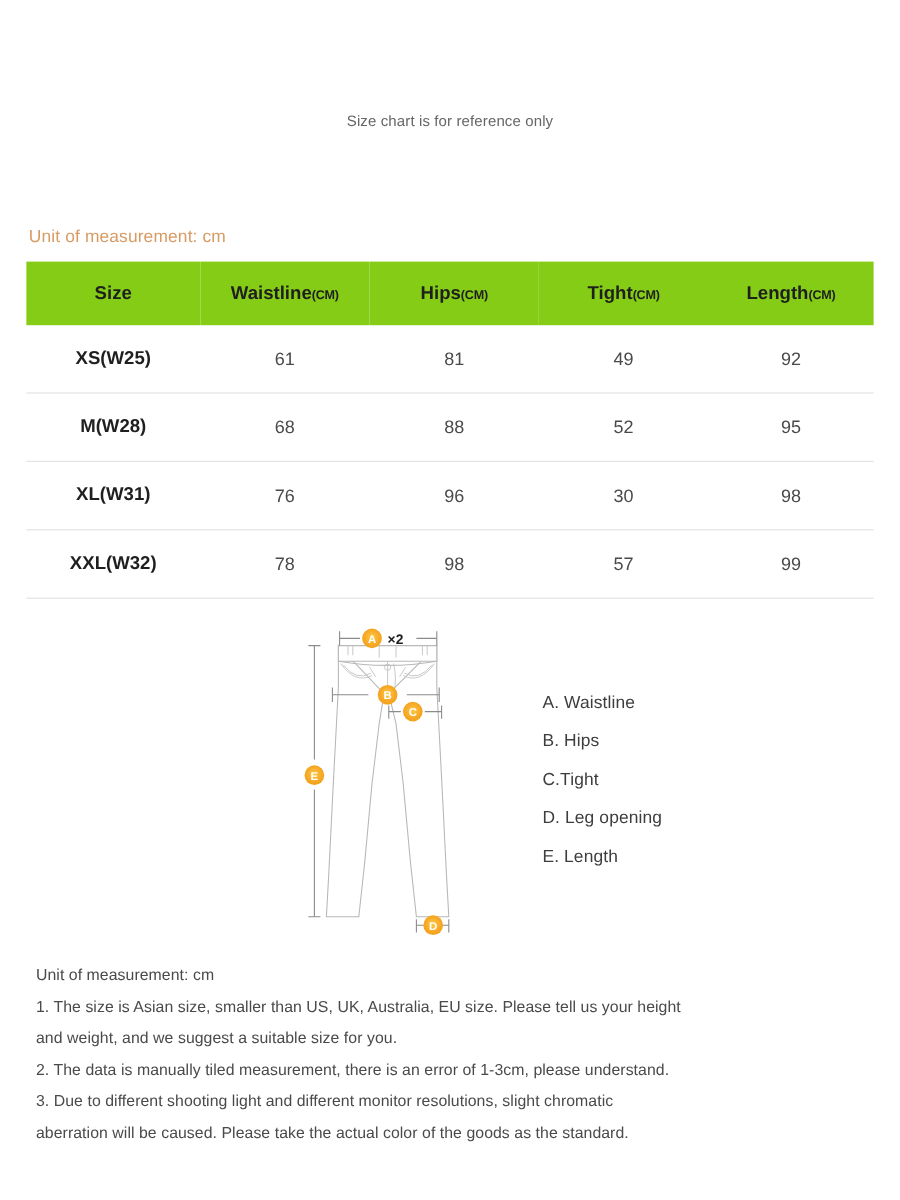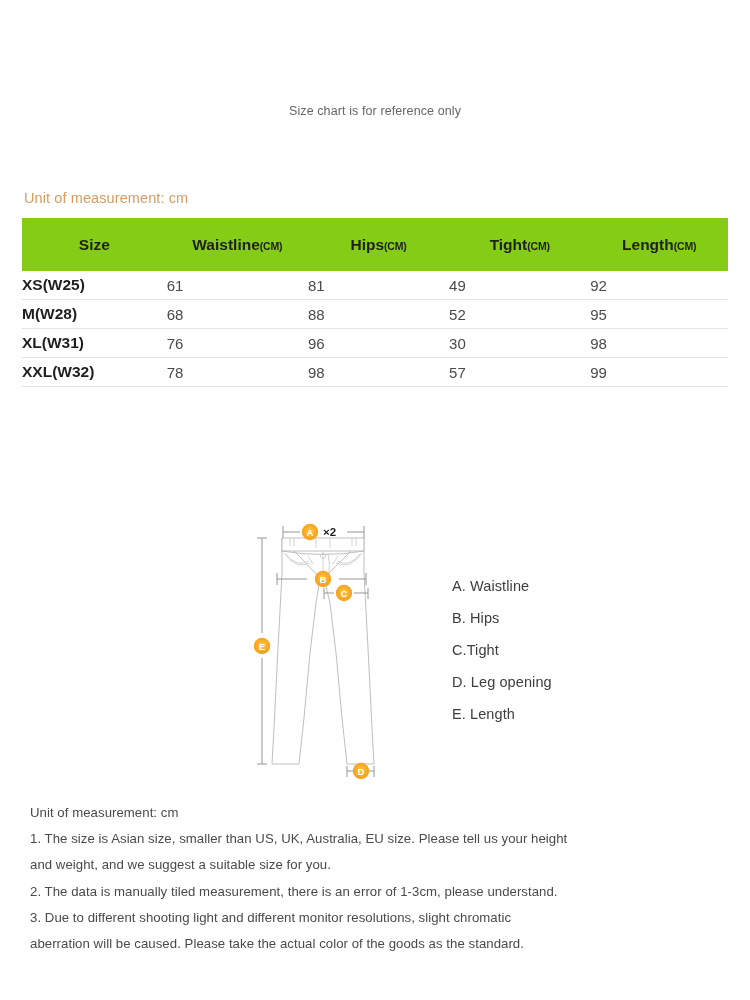--- a/index.html
+++ b/index.html
@@ -25,21 +25,21 @@
     font-size: 35px;
     font-weight: 400;
     color: #1d1d1d;
     letter-spacing: -0.2px;
     line-height: 1.1;
     margin: 0;
   }
   .page-subtitle {
     font-size: 12.5px;
     color: #666666;
-    margin-top: 16px;
+    margin-top: 6px;
     letter-spacing: 0.1px;
   }
 
   
   .unit-label {
     position: absolute;
     left: 24px;
     top: 190px;
     font-size: 14.5px;
     color: #d79b63;
@@ -68,21 +68,22 @@
     border: none;
     padding: 0;
     vertical-align: middle;
   }
   table.size-table thead th .unit-sup {
     font-size: 10.5px;
     font-weight: bold;
     letter-spacing: -0.2px;
   }
   table.size-table tbody td {
-    height: 28px;
+    height: 56px;
+    text-align: center;
     border-bottom: 1px solid #e3e3e3;
     padding: 0;
     vertical-align: middle;
     font-size: 15px;
     color: #4a4a4a;
   }
   table.size-table tbody td.size-cell {
     font-weight: bold;
     color: #1f1f1f;
     font-size: 15.5px;

